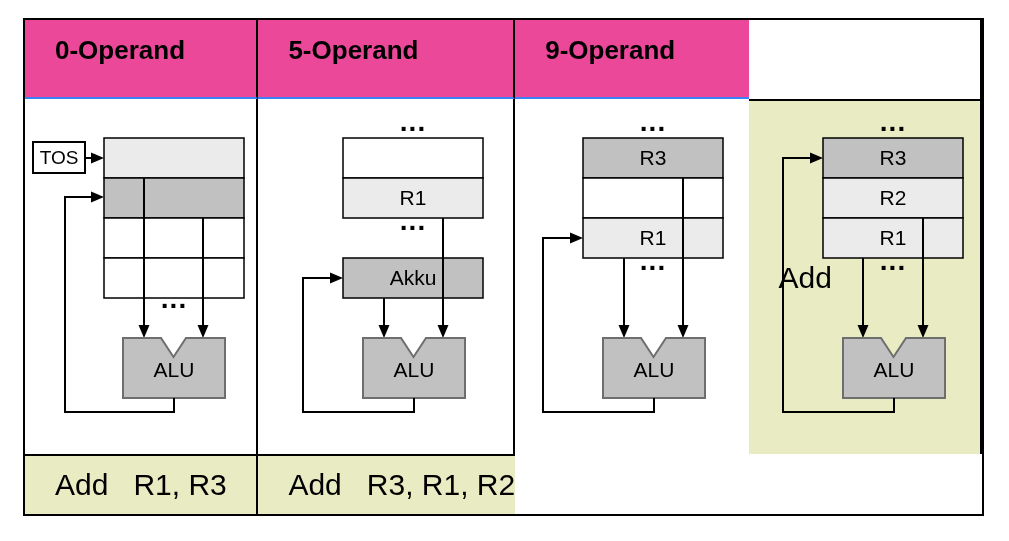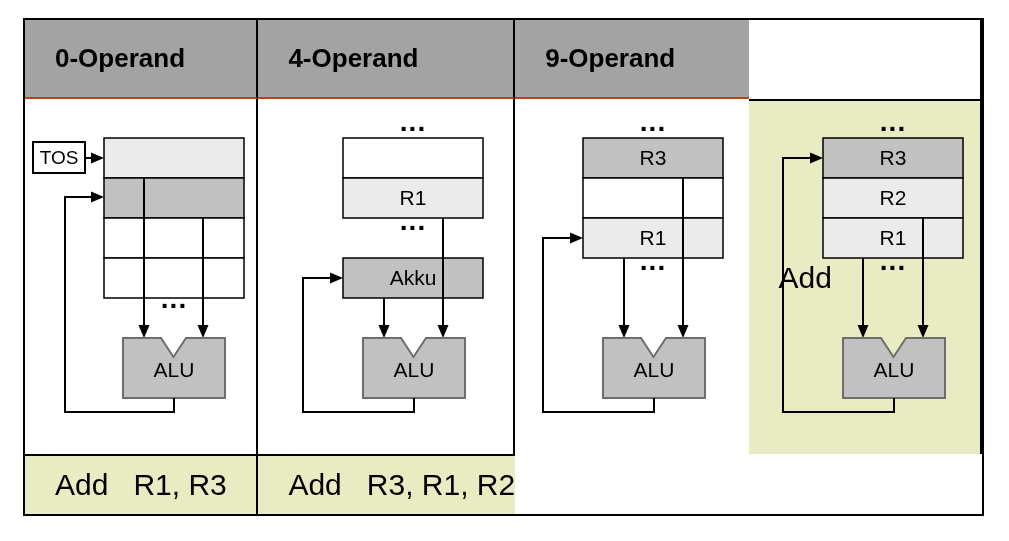--- a/index.html
+++ b/index.html
@@ -8,22 +8,22 @@
     font-family:"Liberation Sans","DejaVu Sans",sans-serif;overflow:hidden;
   }
   .op-table{
     position:absolute;left:23px;top:18px;width:961px;height:498px;
     box-sizing:border-box;border:2px solid #000;
     display:grid;grid-template-columns:repeat(4,1fr);grid-template-rows:79px 1fr 60px;
   }
   .cell{box-sizing:border-box;}
   .cell.col0,.cell.col1,.cell.col2{border-right:2px solid #000;}
   .hdr{
-    background:#a3a3a3;border-bottom:2px solid #c2410c;
-    padding:24px 8px 0 30px;font-size:26px;font-weight:bold;line-height:28px;color:#000;
+    background:#ec4899;border-bottom:2px solid #3b82f6;
+    padding:16px 8px 0 30px;font-size:26px;font-weight:bold;line-height:28px;color:#000;
   }
   .body{background:#ffffff;}
   .ftr{
     background:#e9ebc3;border-top:2px solid #000;
     display:flex;align-items:center;padding-left:30px;
     font-size:30px;color:#000;
   }
   .ftr span{white-space:pre;}
   .overlay{position:absolute;left:0;top:0;pointer-events:none;}
   .reg{stroke:#000;stroke-width:1.5;}
@@ -38,21 +38,21 @@
 <body>
 
 <div class="screen">
 
   <div class="op-table">
 
     <div class="cell hdr col0">
       <div>0-Operand</div>
     </div>
     <div class="cell hdr col1">
-      <div>4-Operand</div>
+      <div>5-Operand</div>
     </div>
     <div class="cell hdr col3">
       <div>9-Operand</div>
     </div>
 
     <div class="cell body col0"></div>
     <div class="cell body col1"></div>
     <div class="cell body col2"></div>
     <div class="cell body col3"></div>
 

